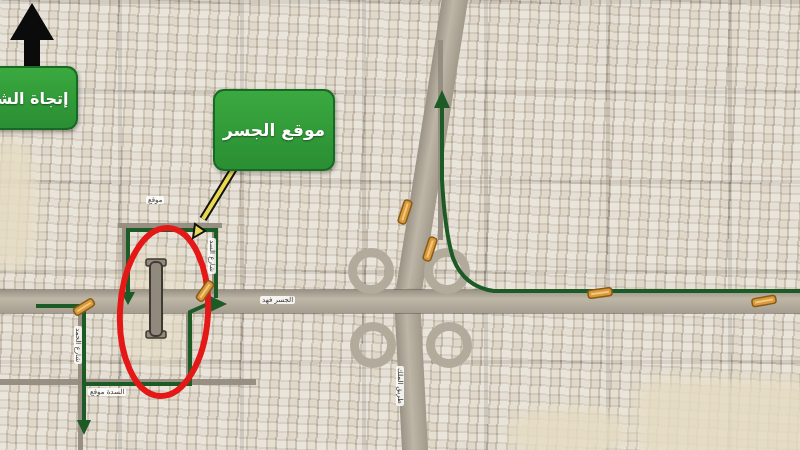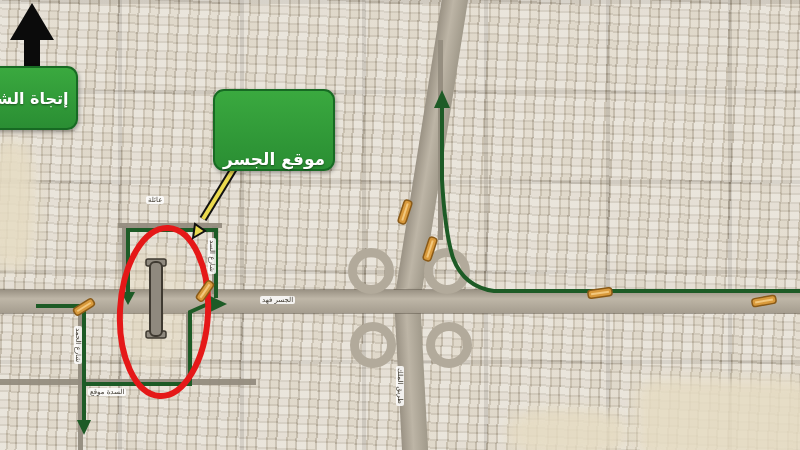--- a/index.html
+++ b/index.html
@@ -27,21 +27,21 @@
   .loop.l1{left:348px;top:248px;}  .loop.l2{left:424px;top:248px;}
   .loop.l3{left:350px;top:322px;}  .loop.l4{left:426px;top:322px;}
   .street{position:absolute;background:rgba(148,140,126,.95);}
   
   .gbox{position:absolute;background:linear-gradient(180deg,#3aa93f,#2a8e33);
     border:2px solid #176a23;border-radius:11px;color:#fff;font-weight:bold;
     display:flex;align-items:center;justify-content:center;
     text-shadow:0 1px 2px rgba(0,0,0,.45);box-shadow:1px 2px 4px rgba(0,0,0,.35);}
   .north-box{left:-36px;top:66px;width:114px;height:64px;font-size:16px;
     justify-content:flex-end;padding-right:7px;overflow:hidden;direction:rtl;box-sizing:border-box;}
-  .bridge-box{left:213px;top:89px;width:118px;height:78px;font-size:17px;align-items:flex-end;}
+  .bridge-box{left:213px;top:89px;width:118px;height:78px;font-size:17px;}
   .tiny{position:absolute;background:rgba(255,255,255,.85);color:#3c372d;
     font-size:7px;line-height:8px;padding:0 2px;border-radius:2px;white-space:nowrap;}
   .vert{transform:rotate(90deg);transform-origin:left top;}
   .overlay{position:absolute;inset:0;pointer-events:none;}
 </style>
 </head>
 <body>
 
 <div class="stage">
 
@@ -128,20 +128,20 @@
     </g>
   </svg>
 
   <div class="gbox north-box">
     <span>إتجاة الشمال</span>
   </div>
   <div class="gbox bridge-box">
     <span>موقع الجسر</span>
   </div>
 
-  <div class="tiny" style="left:146px;top:196px">عائلة</div>
+  <div class="tiny" style="left:146px;top:196px">موقع</div>
   <div class="tiny vert" style="left:216px;top:238px">شارع السد</div>
   <div class="tiny vert" style="left:82px;top:326px">شارع الحمد</div>
   <div class="tiny" style="left:88px;top:388px">السدة موقع</div>
   <div class="tiny" style="left:260px;top:296px">الجسر فهد</div>
   <div class="tiny vert" style="left:404px;top:366px">طريق الملك</div>
 
 </div>
 
 </body></html>

